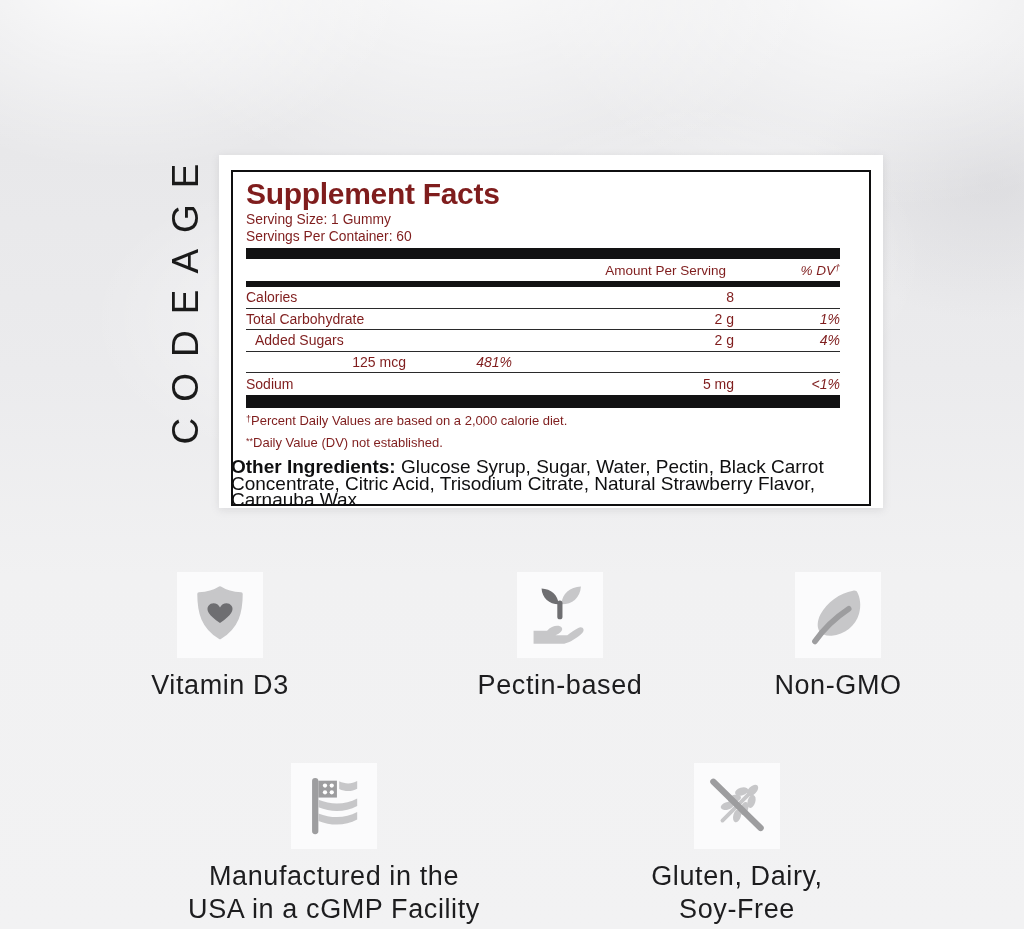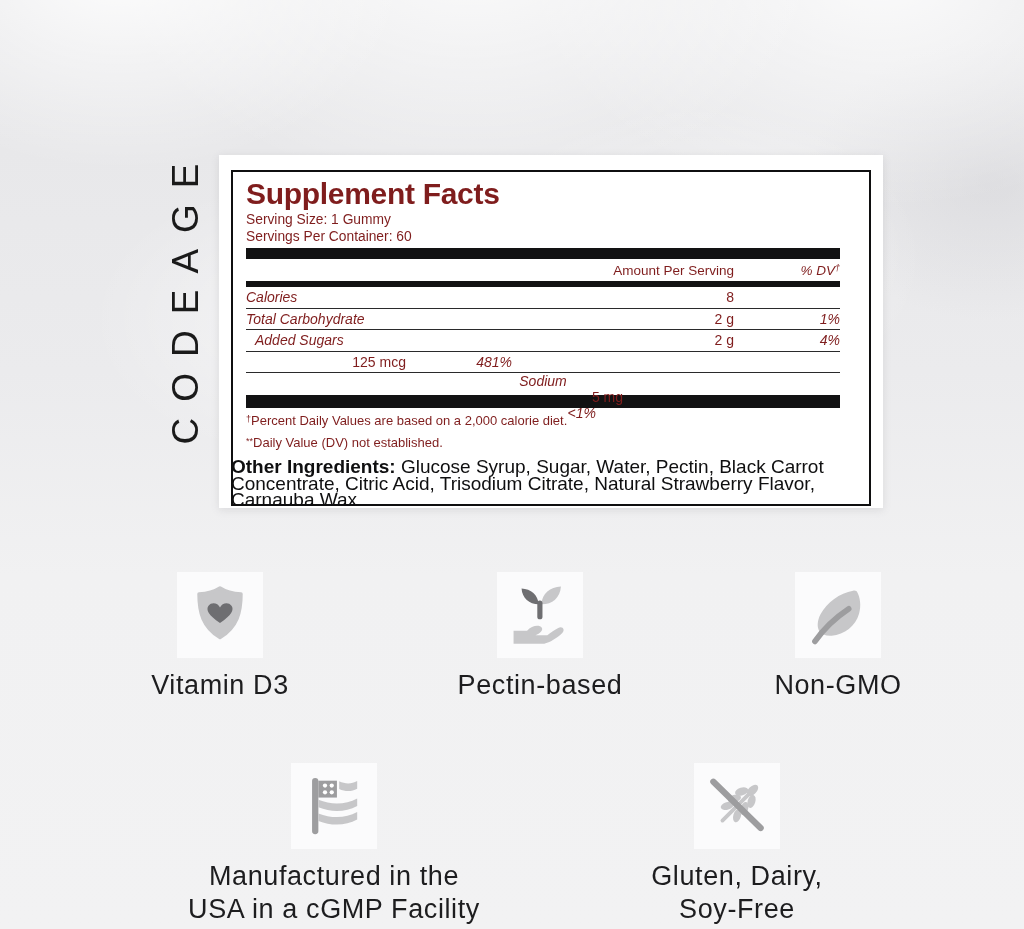--- a/index.html
+++ b/index.html
@@ -31,44 +31,44 @@
     position:absolute; left:12px; top:15px; width:640px; height:336px;
     box-sizing:border-box; border:2.5px solid #0f0f10;
     padding:6px 29px 4px 13px; overflow:hidden; color:#7f1d1d;
   }
   .sf-title{font-size:30px; line-height:32px; font-weight:700; letter-spacing:-0.3px; margin:0 0 2px 0;}
   .sf-serving{font-size:13.8px; line-height:16.5px;}
   .bar{background:#121213;}
   .bar-thick{height:11px; margin-top:3px;}
   .bar-mid{height:6.5px;}
   .bar-bottom{height:13px;}
-  .sf-header{display:flex; align-items:flex-end; font-size:13.5px; padding:3.5px 0 3px 0;}
+  .sf-header{display:flex; align-items:flex-end; font-size:13.5px; padding:3.5px 0 3px 0;gap:8px;}
   .sf-header .name-col{flex:1;}
   .amt-col{width:160px; text-align:right;}
   .dv-col{width:106px; text-align:right;font-style:italic;}
   sup{font-size:9px; vertical-align:4px; letter-spacing:0;}
   .sf-row{display:flex; align-items:center; font-size:14px; height:20.5px; border-bottom:1.5px solid #2a2a2b;}
-  .sf-row.last{border-bottom:none; height:22px;flex-direction:column;}
-  .sf-row .name-col{flex:1;font-style:italic;}
+  .sf-row.last{border-bottom:none; height:22px;}
+  .sf-row .name-col{flex:1;}
   .name-col.indent{padding-left:9px;}
   .sf-foot{font-size:13px; line-height:16.5px; margin-top:3px;}
   .sf-foot sup{font-size:9px; vertical-align:3px;}
   .other-ing{
     position:absolute; left:12px; top:304px; width:650px;
     font-size:19px; line-height:16.5px; color:#0f0f10;
   }
   .other-ing .oi-label{font-weight:700;}
   
   .feature{position:absolute; display:flex; flex-direction:column; align-items:center;}
   .f-icon{width:86px; height:86px; background:#fbfbfc; display:flex; align-items:center; justify-content:center;}
   .f-icon svg{width:72px; height:72px; display:block;}
   .f-label{margin-top:11px; font-size:27px; line-height:33px; color:#1d1d1f; letter-spacing:0.6px; text-align:center;}
   .f-label span{display:block;}
   .feat-1{left:110px; top:572px; width:220px;}
-  .feat-2{left:430px; top:572px; width:220px;}
+  .feat-2{left:450px; top:572px; width:220px;}
   .feat-3{left:728px; top:572px; width:220px;}
   .feat-4{left:134px; top:763px; width:400px;}
   .feat-5{left:547px; top:763px; width:380px;}
 </style>
 </head>
 <body>
 
 <div class="stage">
 
   <div class="brand">CODEAGE</div>

